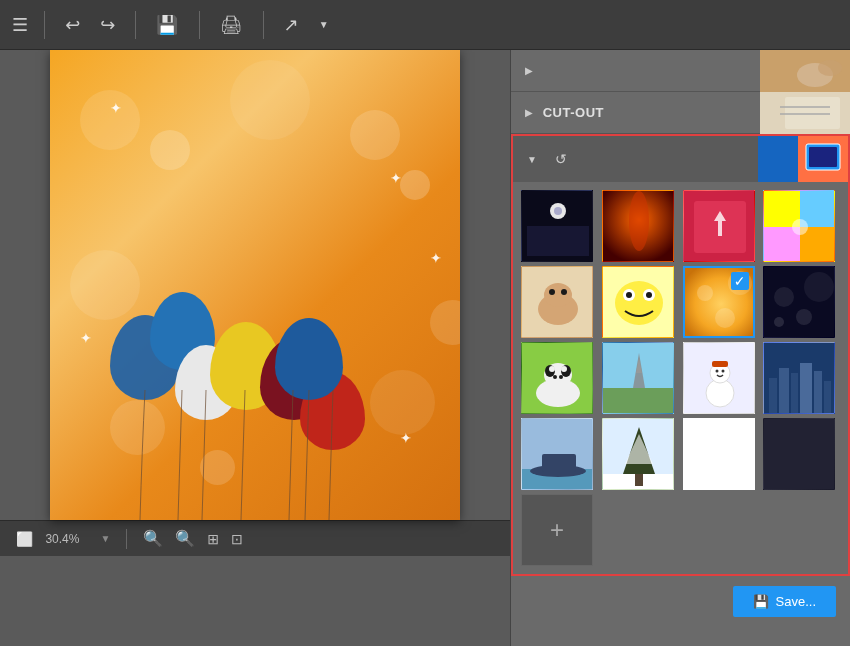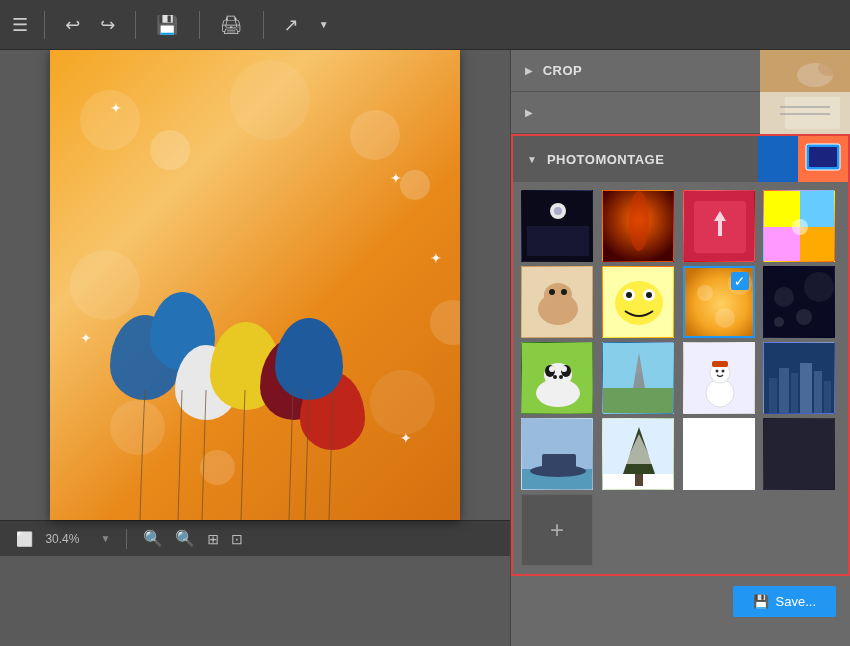--- a/index.html
+++ b/index.html
@@ -380,47 +380,46 @@
       <span style="color:#bbb; font-size:16px; cursor:pointer;">🔍</span>
       <span style="color:#bbb; font-size:14px; cursor:pointer;">⊞</span>
       <span style="color:#bbb; font-size:14px; cursor:pointer;">⊡</span>
     </div>
   </div>
 
   <div class="right-panel">
 
     <div class="section-header crop-section">
       <span class="section-arrow">▶</span>
-      <span class="section-label">CROP</span>
       <div class="crop-hands">
         
         <svg width="90" height="42" viewBox="0 0 90 42">
           <rect width="90" height="42" fill="#c9a06a"></rect>
           <ellipse cx="55" cy="25" rx="18" ry="12" fill="#d4b896" opacity="0.8"></ellipse>
           <ellipse cx="70" cy="18" rx="12" ry="8" fill="#c8a070" opacity="0.7"></ellipse>
         </svg>
       </div>
     </div>
 
     <div class="section-header cutout-section">
       <span class="section-arrow">▶</span>
+      <span class="section-label">CUT-OUT</span>
       <div class="cutout-hands">
         <svg width="90" height="42" viewBox="0 0 90 42">
           <rect width="90" height="42" fill="#e0d4bc"></rect>
           <rect x="25" y="5" width="55" height="32" fill="#e8e0cc" rx="2"></rect>
           <line x1="20" y1="15" x2="70" y2="15" stroke="#aaa" stroke-width="1.5"></line>
           <line x1="20" y1="22" x2="70" y2="22" stroke="#aaa" stroke-width="1.5"></line>
         </svg>
       </div>
     </div>
 
     <div class="photomontage-section">
       <div class="photomontage-header">
         <span class="section-arrow">▼</span>
-        <span class="section-label">PHOTOMONTAGE</span>
         <span class="reset-icon">↺</span>
         <div class="photomontage-img-preview">
           <svg width="90" height="46" viewBox="0 0 90 46">
             <rect width="90" height="46" fill="#1565c0"></rect>
             <rect x="40" y="0" width="50" height="46" fill="#ff7043"></rect>
 
             <rect x="48" y="8" width="34" height="26" rx="2" fill="#2196f3" stroke="#fff" stroke-width="1"></rect>
             <rect x="51" y="11" width="28" height="20" fill="#1a237e" rx="1"></rect>
           </svg>
         </div>

